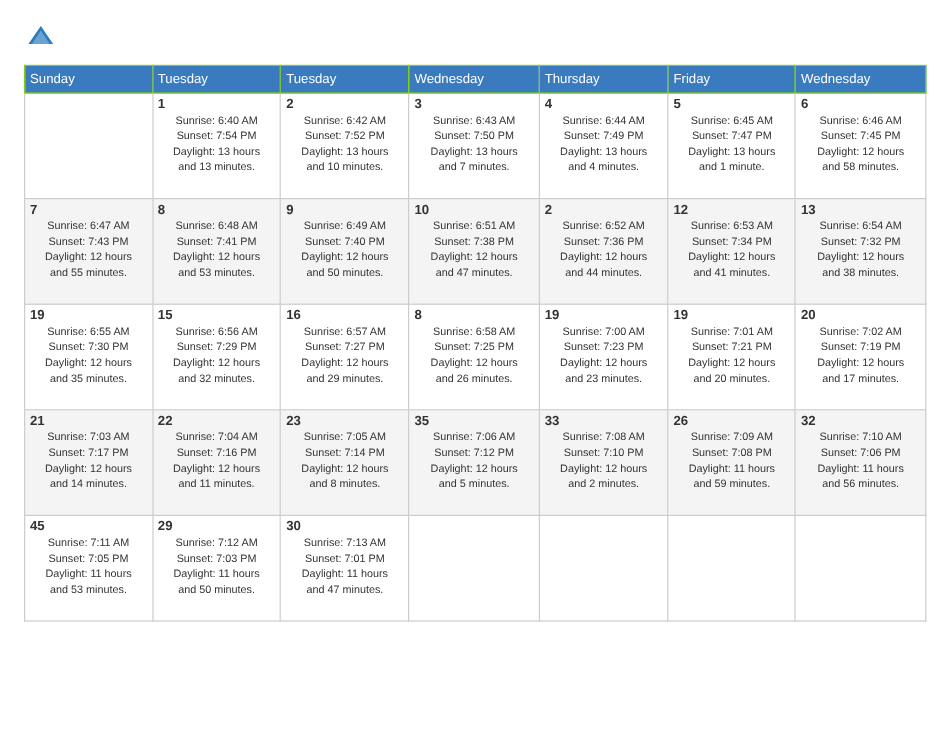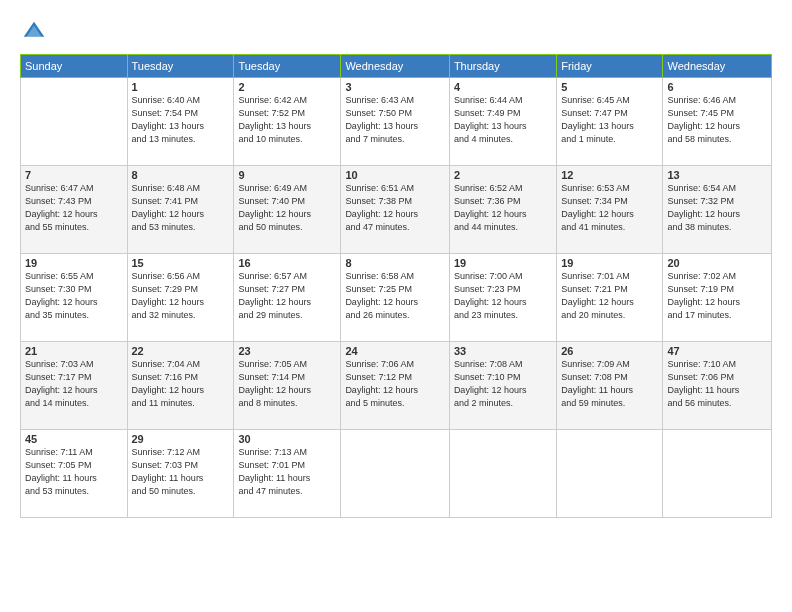--- a/index.html
+++ b/index.html
@@ -84,20 +84,21 @@
       font-size: 11px;
       font-weight: bold;
       color: #333;
       display: block;
       margin-bottom: 1px;
     }
     .day-info {
       color: #333;
       font-size: 9px;
       line-height: 1.45;
+      text-align: center;
     }
     .empty-cell {
       background: #f9f9f9;
     }
     tbody tr:nth-child(odd) td {
       background: #fff;
     }
     tbody tr:nth-child(even) td {
       background: #f4f4f4;
     }
@@ -230,33 +231,33 @@
           </td>
           <td>
             <span class="day-num">22</span>
             <div class="day-info">Sunrise: 7:04 AM<br>Sunset: 7:16 PM<br>Daylight: 12 hours<br>and 11 minutes.</div>
           </td>
           <td>
             <span class="day-num">23</span>
             <div class="day-info">Sunrise: 7:05 AM<br>Sunset: 7:14 PM<br>Daylight: 12 hours<br>and 8 minutes.</div>
           </td>
           <td>
-            <span class="day-num">24</span>
+            <span class="day-num">35</span>
             <div class="day-info">Sunrise: 7:06 AM<br>Sunset: 7:12 PM<br>Daylight: 12 hours<br>and 5 minutes.</div>
           </td>
           <td>
             <span class="day-num">33</span>
             <div class="day-info">Sunrise: 7:08 AM<br>Sunset: 7:10 PM<br>Daylight: 12 hours<br>and 2 minutes.</div>
           </td>
           <td>
             <span class="day-num">26</span>
             <div class="day-info">Sunrise: 7:09 AM<br>Sunset: 7:08 PM<br>Daylight: 11 hours<br>and 59 minutes.</div>
           </td>
           <td>
-            <span class="day-num">47</span>
+            <span class="day-num">32</span>
             <div class="day-info">Sunrise: 7:10 AM<br>Sunset: 7:06 PM<br>Daylight: 11 hours<br>and 56 minutes.</div>
           </td>
         </tr>
         <tr>
           <td>
             <span class="day-num">45</span>
             <div class="day-info">Sunrise: 7:11 AM<br>Sunset: 7:05 PM<br>Daylight: 11 hours<br>and 53 minutes.</div>
           </td>
           <td>
             <span class="day-num">29</span>

